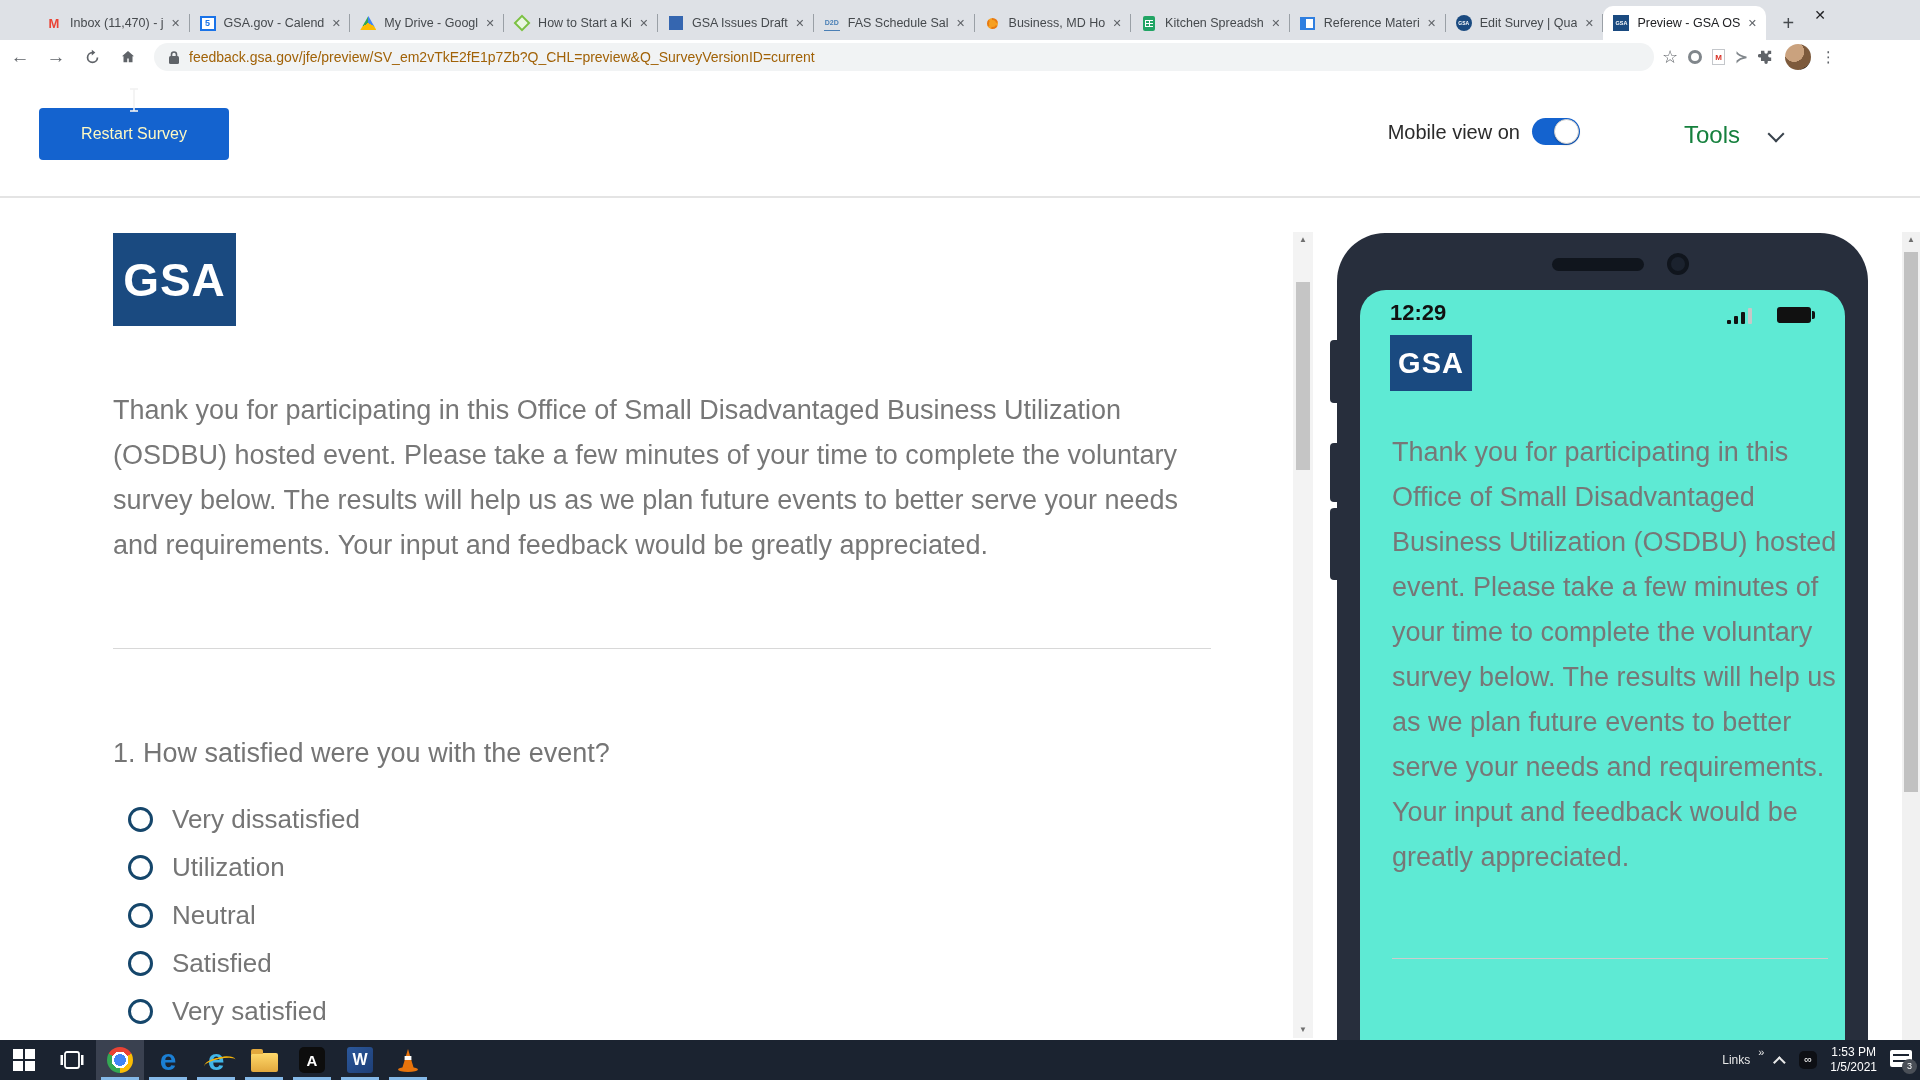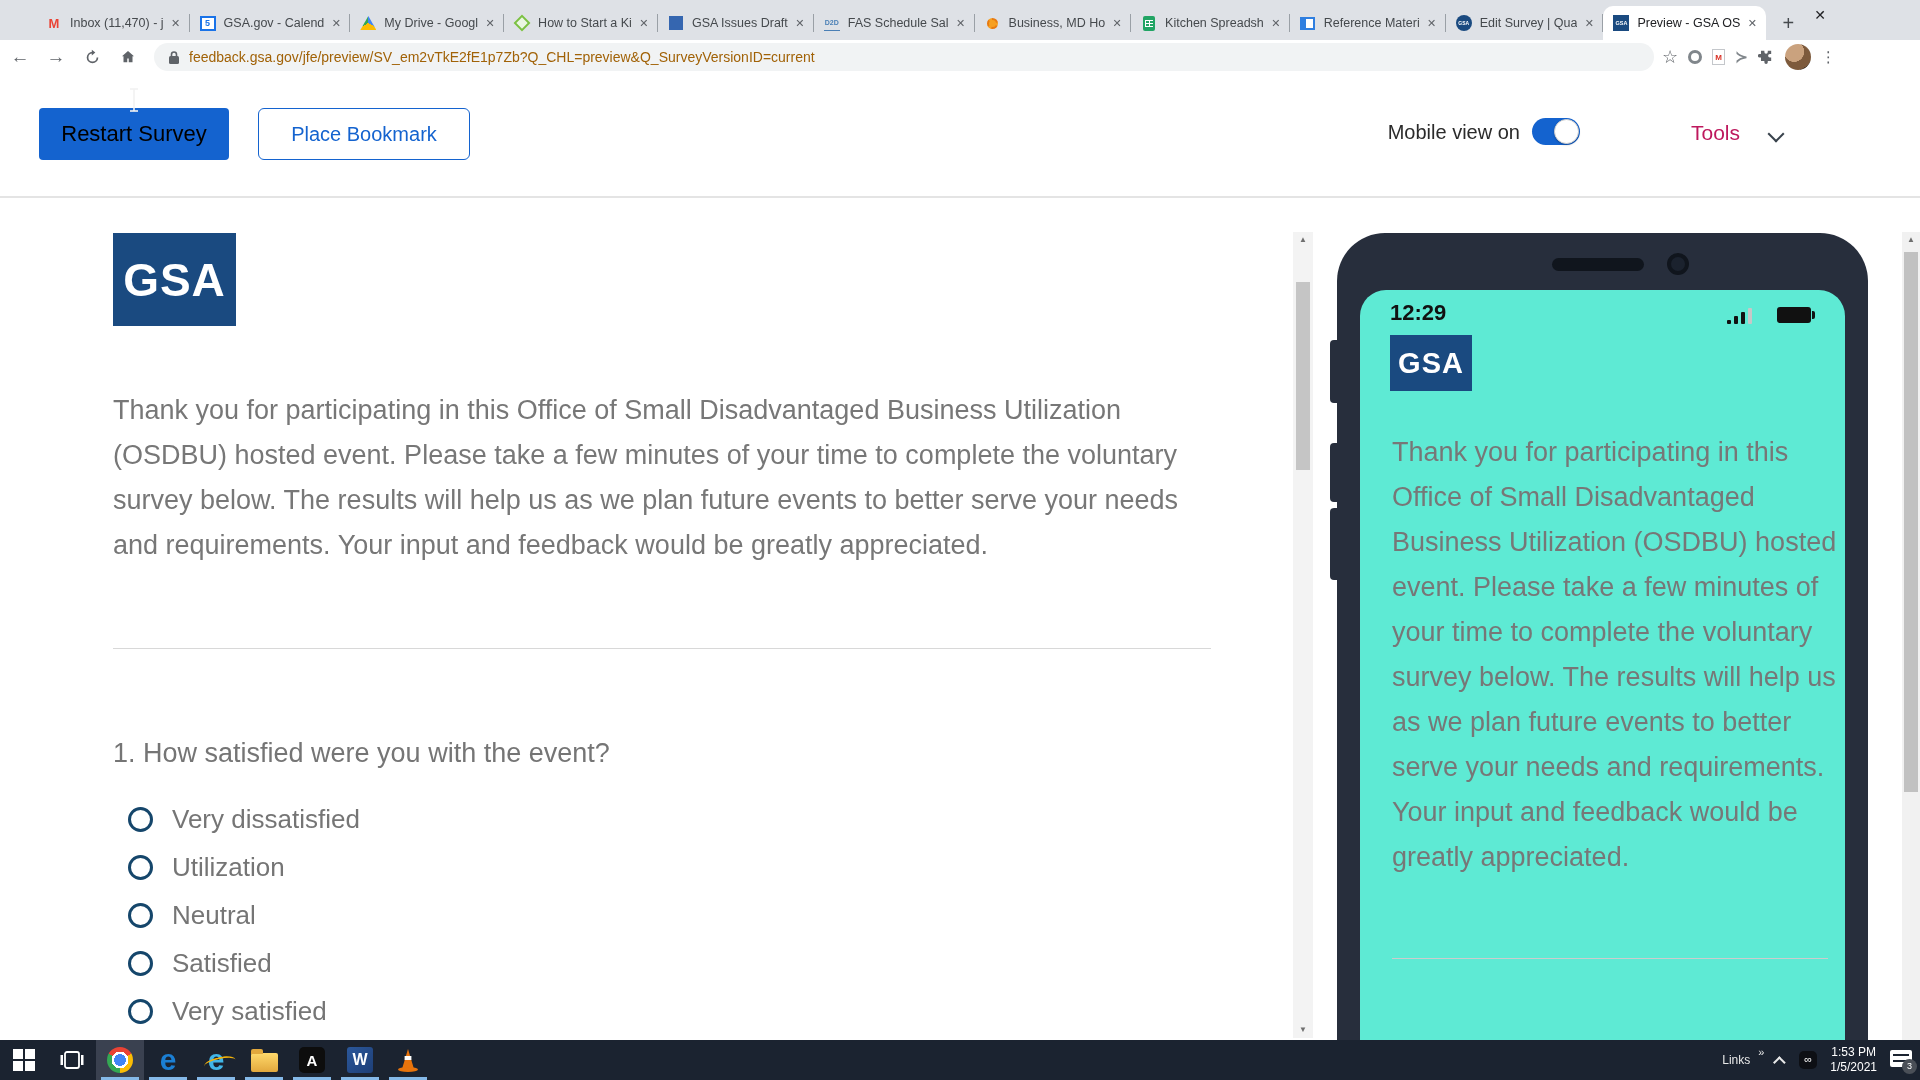--- a/index.html
+++ b/index.html
@@ -57,32 +57,32 @@
     font-size:8px; color:#d93025; font-weight:bold; text-align:center; line-height:16px; }
   .ext-tilde { color:#80868b; font-size:15px; font-weight:bold; }
   .avatar { width:26px; height:26px; border-radius:50%;
     background:radial-gradient(circle at 35% 30%, #caa27e 0 40%, #7d5a3c 41% 75%, #3d2c1e 76%); }
   .menu-dots { color:#5f6368; font-size:15px; letter-spacing:0; margin-right:10px; }
 
   
   .pheader { position:absolute; left:0; top:74px; width:1920px; height:124px; background:#fff;
     border-bottom:2px solid #e4e4e4; }
   .btn-restart { position:absolute; left:39px; top:34px; width:190px; height:52px;
-    background:#1463cf; color:#000000; border:none; border-radius:4px; font-size:22px;
+    background:#1463cf; color:#fef9c3; border:none; border-radius:4px; font-size:16px;
     font-family:"Liberation Sans", sans-serif; }
   .btn-bookmark { position:absolute; left:258px; top:34px; width:212px; height:52px;
     background:#fff; color:#1463cf; border:1px solid #1463cf; border-radius:6px; font-size:20px;
     font-family:"Liberation Sans", sans-serif; }
   .ibeam { position:absolute; left:128px; top:13px; width:12px; height:26px; }
   .mobile-label { position:absolute; right:400px; top:47px; font-size:20px; color:#2b2b2b; }
   .toggle { position:absolute; right:340px; top:44px; width:48px; height:27px;
     background:#1463cf; border-radius:14px; }
   .toggle-knob { position:absolute; right:1px; top:1px; width:25px; height:25px; background:#fff;
     border:1px solid #cfcfcf; border-radius:50%; box-shadow:0 1px 2px rgba(0,0,0,.25); }
-  .tools { position:absolute; right:180px; top:47px; font-size:21px; color:#be185d; }
+  .tools { position:absolute; right:180px; top:47px; font-size:24px; color:#15803d; }
   .tools-chevron { position:absolute; right:138px; top:54px; width:12px; height:12px;
     border-right:2px solid #38424c; border-bottom:2px solid #38424c; transform:rotate(45deg); }
 
   
   .content { position:absolute; left:0; top:198px; width:1920px; height:842px; background:#fff; }
 
   .gsa-logo { position:absolute; background:#1a4a80; color:#fff; font-weight:bold;
     display:flex; align-items:center; justify-content:center; letter-spacing:1px; }
   .logo-desktop { left:113px; top:35px; width:123px; height:93px; font-size:46px; }
 
@@ -299,21 +299,20 @@
 
   <div class="pheader">
     <button class="btn-restart">Restart Survey</button>
     <svg class="ibeam" viewBox="0 0 12 26">
         <g stroke="#f2f2f2" stroke-width="1.6">
           <line x1="2" y1="2" x2="10" y2="2"></line>
           <line x1="6" y1="2" x2="6" y2="24"></line>
           <line x1="2" y1="24" x2="10" y2="24"></line>
         </g>
       </svg>
-    <button class="btn-bookmark">Place Bookmark</button>
     <span class="mobile-label">Mobile view on</span>
     <div class="toggle">
       <div class="toggle-knob"></div>
     </div>
     <span class="tools">Tools</span>
     <span class="tools-chevron"></span>
   </div>
 
   <div class="content">
 

